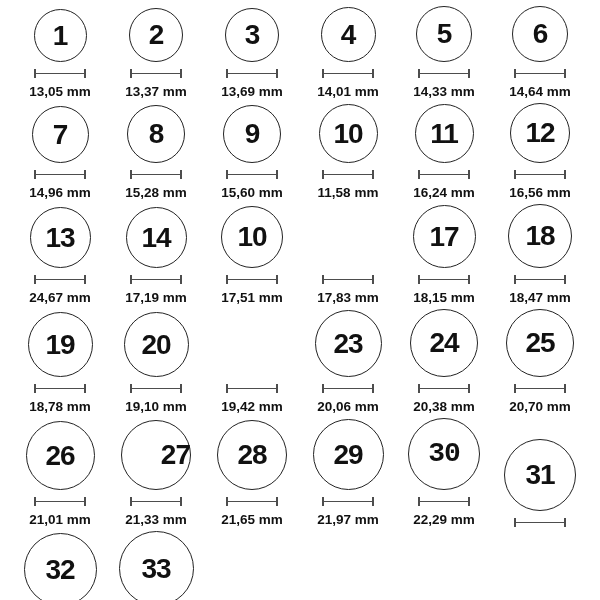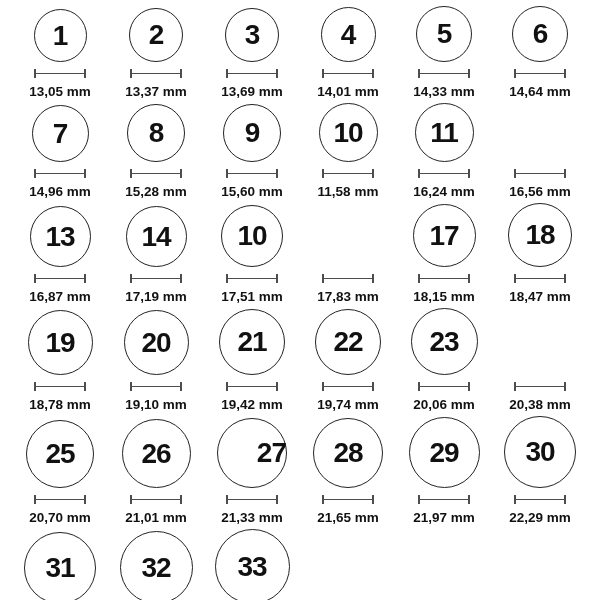--- a/index.html
+++ b/index.html
@@ -152,30 +152,33 @@
 
   <div class="cell">
     <div class="circle" style="width: 59px; height: 59px; align-items: center;">
       <span class="num">11</span>
     </div>
     <div class="mline"></div>
     <div class="mlabel">16,24 mm</div>
   </div>
 
   <div class="cell">
+    <div class="circle" style="width: 60px; height: 60px;">
+      <span class="num">12</span>
+    </div>
     <div class="mline"></div>
     <div class="mlabel">16,56 mm</div>
   </div>
 
   <div class="cell">
     <div class="circle" style="width: 61px; height: 61px;">
       <span class="num">13</span>
     </div>
     <div class="mline"></div>
-    <div class="mlabel">16,87 mm</div>
+    <div class="mlabel">24,67 mm</div>
   </div>
 
   <div class="cell">
     <div class="circle" style="width: 61px; height: 61px;">
       <span class="num">14</span>
     </div>
     <div class="mline"></div>
     <div class="mlabel">17,19 mm</div>
   </div>
 
@@ -218,44 +221,37 @@
 
   <div class="cell">
     <div class="circle" style="width: 65px; height: 65px;">
       <span class="num">20</span>
     </div>
     <div class="mline"></div>
     <div class="mlabel">19,10 mm</div>
   </div>
 
   <div class="cell">
-    <div class="circle" style="width: 66px; height: 66px;">
-      <span class="num">21</span>
-    </div>
     <div class="mline"></div>
     <div class="mlabel">19,42 mm</div>
   </div>
 
-  <div class="cell">
-    <div class="circle" style="width: 66px; height: 66px;">
-      <span class="num">22</span>
-    </div>
-    <div class="mline"></div>
-    <div class="mlabel">19,74 mm</div>
-  </div>
 
   <div class="cell">
     <div class="circle" style="width: 67px; height: 67px;">
       <span class="num">23</span>
     </div>
     <div class="mline"></div>
     <div class="mlabel">20,06 mm</div>
   </div>
 
   <div class="cell">
+    <div class="circle" style="width: 68px; height: 68px;">
+      <span class="num">24</span>
+    </div>
     <div class="mline"></div>
     <div class="mlabel">20,38 mm</div>
   </div>
 
   <div class="cell">
     <div class="circle" style="width: 68px; height: 68px;">
       <span class="num">25</span>
     </div>
     <div class="mline"></div>
     <div class="mlabel">20,70 mm</div>
@@ -287,21 +283,21 @@
 
   <div class="cell">
     <div class="circle" style="width: 71px; height: 71px;">
       <span class="num">29</span>
     </div>
     <div class="mline"></div>
     <div class="mlabel">21,97 mm</div>
   </div>
 
   <div class="cell">
-    <div class="circle" style="width: 72px; height: 72px;">
+    <div class="circle" style="width: 72px; height: 72px; font-family: Liberation Mono, monospace;">
       <span class="num">30</span>
     </div>
     <div class="mline"></div>
     <div class="mlabel">22,29 mm</div>
   </div>
 
   <div class="cell">
     <div class="circle" style="width: 72px; height: 72px;">
       <span class="num">31</span>
     </div>

